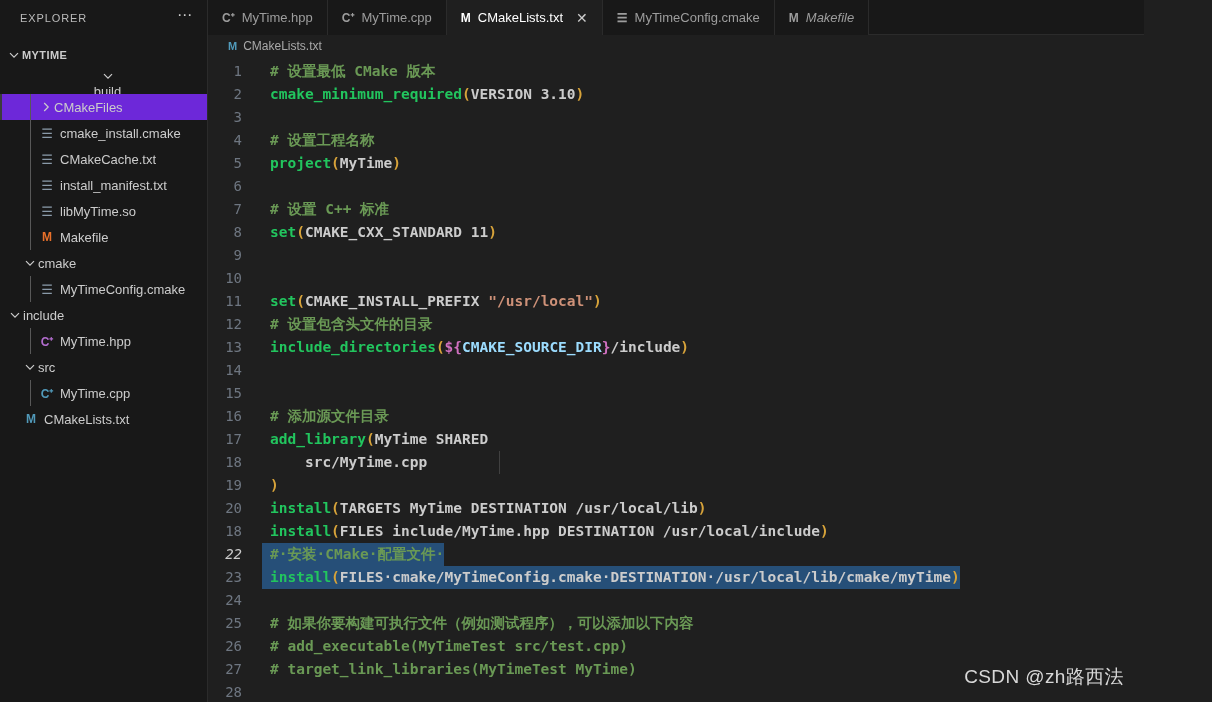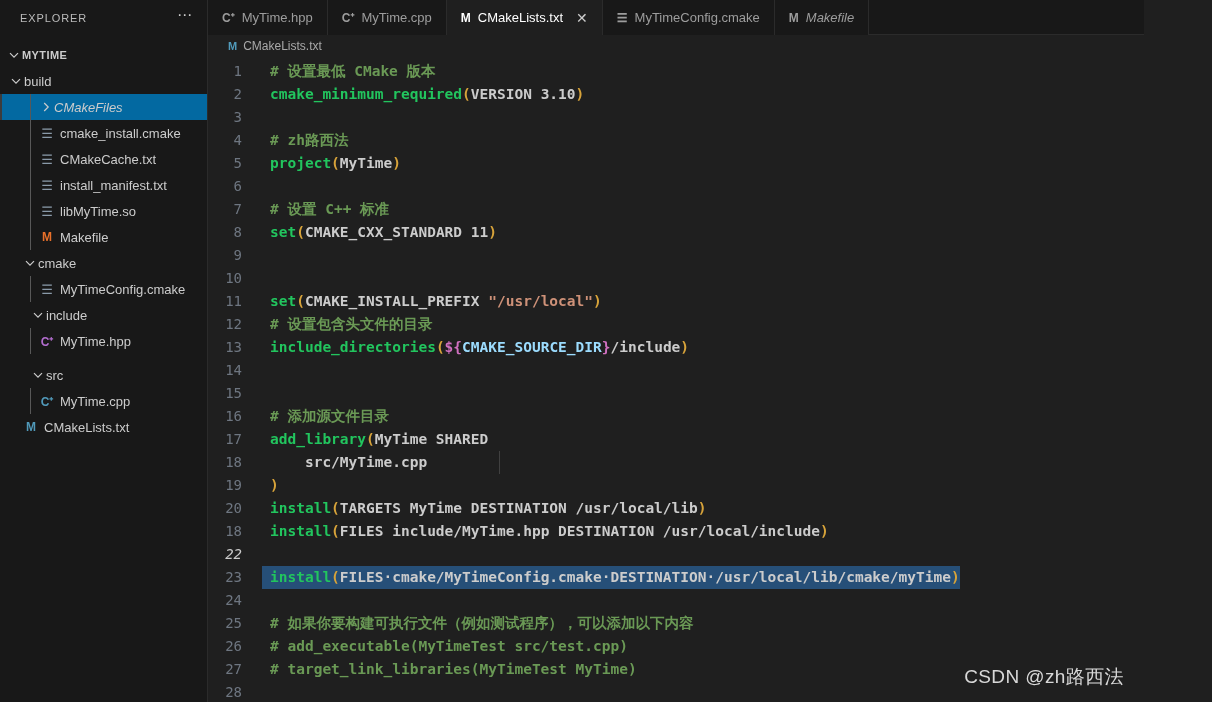--- a/index.html
+++ b/index.html
@@ -31,21 +31,21 @@
   }
   .ellipsis-icon {
     color: #cccccc; font-size: 15px; line-height: 8px;
     letter-spacing: 1px; padding-bottom: 6px;
   }
   .tree { padding-top: 7px; font-size: 13px; color: #cccccc; }
   .row {
     height: 26px; display: flex; align-items: center;
     white-space: nowrap; position: relative;
   }
-  .row.selected { background: #0369a1; font-style: italic; }
+  .row.selected { background: #6d28d9; }
   .row.selected::before {
     content: ""; position: absolute; left: 0; top: 0; bottom: 0;
     width: 2px; background: #3c3c3c;
   }
   .chev {
     width: 16px; height: 16px; flex: 0 0 16px;
     position: relative; color: #cccccc;
   }
   .chev svg { display: block; }
   .row-label { font-size: 13px; color: #cccccc; }
@@ -172,21 +172,21 @@
     <div class="tree">
       <div class="row" style="padding-left:6px">
         <span class="chev">
           <svg width="16" height="16" viewBox="0 0 16 16">
               <path d="M4 6.2 L8 10.2 L12 6.2" stroke="#cccccc" stroke-width="1.2" fill="none"></path>
             </svg>
         </span>
         <span class="row-label bold">MYTIME</span>
       </div>
       <div id="tree-items">
-          <div class="row" style="padding-left: 8px;">
+          <div class="row" style="padding-left: 8px; flex-direction: column;">
             <span class="chev">
               <svg width="16" height="16" viewBox="0 0 16 16">
                 <path d="M4 6.2 L8 10.2 L12 6.2" stroke="#cccccc" stroke-width="1.2" fill="none"></path>
               </svg>
             </span>
             <span class="row-label">build</span>
           </div>
           <div class="row selected" style="padding-left: 38px;">
             <span class="indent-guide" style="left:30px"></span>
             <span class="chev">
@@ -227,34 +227,34 @@
                 <path d="M4 6.2 L8 10.2 L12 6.2" stroke="#cccccc" stroke-width="1.2" fill="none"></path>
               </svg>
             </span>
             <span class="row-label">cmake</span>
           </div>
           <div class="row" style="padding-left: 38px;">
             <span class="indent-guide" style="left:30px"></span>
             <span class="ficon txt">☰</span>
             <span class="row-label">MyTimeConfig.cmake</span>
           </div>
-          <div class="row" style="padding-left: 30px;">
+          <div class="row" style="padding-left: 7px;">
             <span class="chev">
               <svg width="16" height="16" viewBox="0 0 16 16">
                 <path d="M4 6.2 L8 10.2 L12 6.2" stroke="#cccccc" stroke-width="1.2" fill="none"></path>
               </svg>
             </span>
             <span class="row-label">include</span>
           </div>
           <div class="row" style="padding-left: 38px;">
             <span class="indent-guide" style="left:30px"></span>
             <span class="ficon cpp-purple">C⁺</span>
             <span class="row-label">MyTime.hpp</span>
           </div>
-          <div class="row" style="padding-left: 30px; margin-top: 8px;">
+          <div class="row" style="padding-left: 22px;">
             <span class="chev">
               <svg width="16" height="16" viewBox="0 0 16 16">
                 <path d="M4 6.2 L8 10.2 L12 6.2" stroke="#cccccc" stroke-width="1.2" fill="none"></path>
               </svg>
             </span>
             <span class="row-label">src</span>
           </div>
           <div class="row" style="padding-left: 38px;">
             <span class="indent-guide" style="left:30px"></span>
             <span class="ficon cpp-blue">C⁺</span>
@@ -300,39 +300,39 @@
     <div class="breadcrumb">
       <span class="bc-icon">M</span>
       <span>CMakeLists.txt</span>
     </div>
 
     <div class="editor">
       <div class="code-area" id="code-host">
           <div class="cline"><span class="lnum">1</span><span class="ctext"><span class="t-comment"># 设置最低 CMake 版本</span></span></div>
           <div class="cline"><span class="lnum">2</span><span class="ctext"><span class="t-func">cmake_minimum_required</span><span class="t-paren">(</span><span class="t-plain">VERSION 3.10</span><span class="t-paren">)</span></span></div>
           <div class="cline"><span class="lnum">3</span><span class="ctext"></span></div>
-          <div class="cline"><span class="lnum">4</span><span class="ctext"><span class="t-comment"># zh路西法</span></span></div>
+          <div class="cline"><span class="lnum">4</span><span class="ctext"><span class="t-comment"># 设置工程名称</span></span></div>
           <div class="cline"><span class="lnum">5</span><span class="ctext"><span class="t-func">project</span><span class="t-paren">(</span><span class="t-plain">MyTime</span><span class="t-paren">)</span></span></div>
           <div class="cline"><span class="lnum">6</span><span class="ctext"></span></div>
           <div class="cline"><span class="lnum">7</span><span class="ctext"><span class="t-comment"># 设置 C++ 标准</span></span></div>
           <div class="cline"><span class="lnum">8</span><span class="ctext"><span class="t-func">set</span><span class="t-paren">(</span><span class="t-plain">CMAKE_CXX_STANDARD 11</span><span class="t-paren">)</span></span></div>
           <div class="cline"><span class="lnum">9</span><span class="ctext"></span></div>
           <div class="cline"><span class="lnum">10</span><span class="ctext"></span></div>
           <div class="cline"><span class="lnum">11</span><span class="ctext"><span class="t-func">set</span><span class="t-paren">(</span><span class="t-plain">CMAKE_INSTALL_PREFIX </span><span class="t-str">"/usr/local"</span><span class="t-paren">)</span></span></div>
           <div class="cline"><span class="lnum">12</span><span class="ctext"><span class="t-comment"># 设置包含头文件的目录</span></span></div>
           <div class="cline"><span class="lnum">13</span><span class="ctext"><span class="t-func">include_directories</span><span class="t-paren">(</span><span class="t-dollar">${</span><span class="t-var">CMAKE_SOURCE_DIR</span><span class="t-dollar">}</span><span class="t-plain">/include</span><span class="t-paren">)</span></span></div>
           <div class="cline"><span class="lnum">14</span><span class="ctext"></span></div>
           <div class="cline"><span class="lnum">15</span><span class="ctext"></span></div>
           <div class="cline"><span class="lnum">16</span><span class="ctext"><span class="t-comment"># 添加源文件目录</span></span></div>
           <div class="cline"><span class="lnum">17</span><span class="ctext"><span class="t-func">add_library</span><span class="t-paren">(</span><span class="t-plain">MyTime SHARED</span></span></div>
           <div class="cline"><span class="lnum">18</span><span class="ig"></span><span class="ctext"><span class="t-plain">    </span><span class="t-plain">src/MyTime.cpp</span></span></div>
           <div class="cline"><span class="lnum">19</span><span class="ctext"><span class="t-paren">)</span></span></div>
           <div class="cline"><span class="lnum">20</span><span class="ctext"><span class="t-func">install</span><span class="t-paren">(</span><span class="t-plain">TARGETS MyTime DESTINATION /usr/local/lib</span><span class="t-paren">)</span></span></div>
           <div class="cline"><span class="lnum">18</span><span class="ctext"><span class="t-func">install</span><span class="t-paren">(</span><span class="t-plain">FILES include/MyTime.hpp DESTINATION /usr/local/include</span><span class="t-paren">)</span></span></div>
-          <div class="cline"><span class="lnum active">22</span></div>
+          <div class="cline"><span class="lnum active">22</span><span class="ctext sel"><span class="t-comment">#·安装·CMake·配置文件·</span></span></div>
           <div class="cline"><span class="lnum">23</span><span class="ctext sel"><span class="t-func">install</span><span class="t-paren">(</span><span class="t-plain">FILES·cmake/MyTimeConfig.cmake·DESTINATION·/usr/local/lib/cmake/myTime</span><span class="t-paren">)</span></span></div>
           <div class="cline"><span class="lnum">24</span><span class="ctext"></span></div>
           <div class="cline"><span class="lnum">25</span><span class="ctext"><span class="t-comment"># 如果你要构建可执行文件（例如测试程序），可以添加以下内容</span></span></div>
           <div class="cline"><span class="lnum">26</span><span class="ctext"><span class="t-comment"># add_executable(MyTimeTest src/test.cpp)</span></span></div>
           <div class="cline"><span class="lnum">27</span><span class="ctext"><span class="t-comment"># target_link_libraries(MyTimeTest MyTime)</span></span></div>
           <div class="cline"><span class="lnum">28</span><span class="ctext"></span></div>
         </div>
       <div class="watermark">CSDN @zh路西法</div>
     </div>
   </div>

